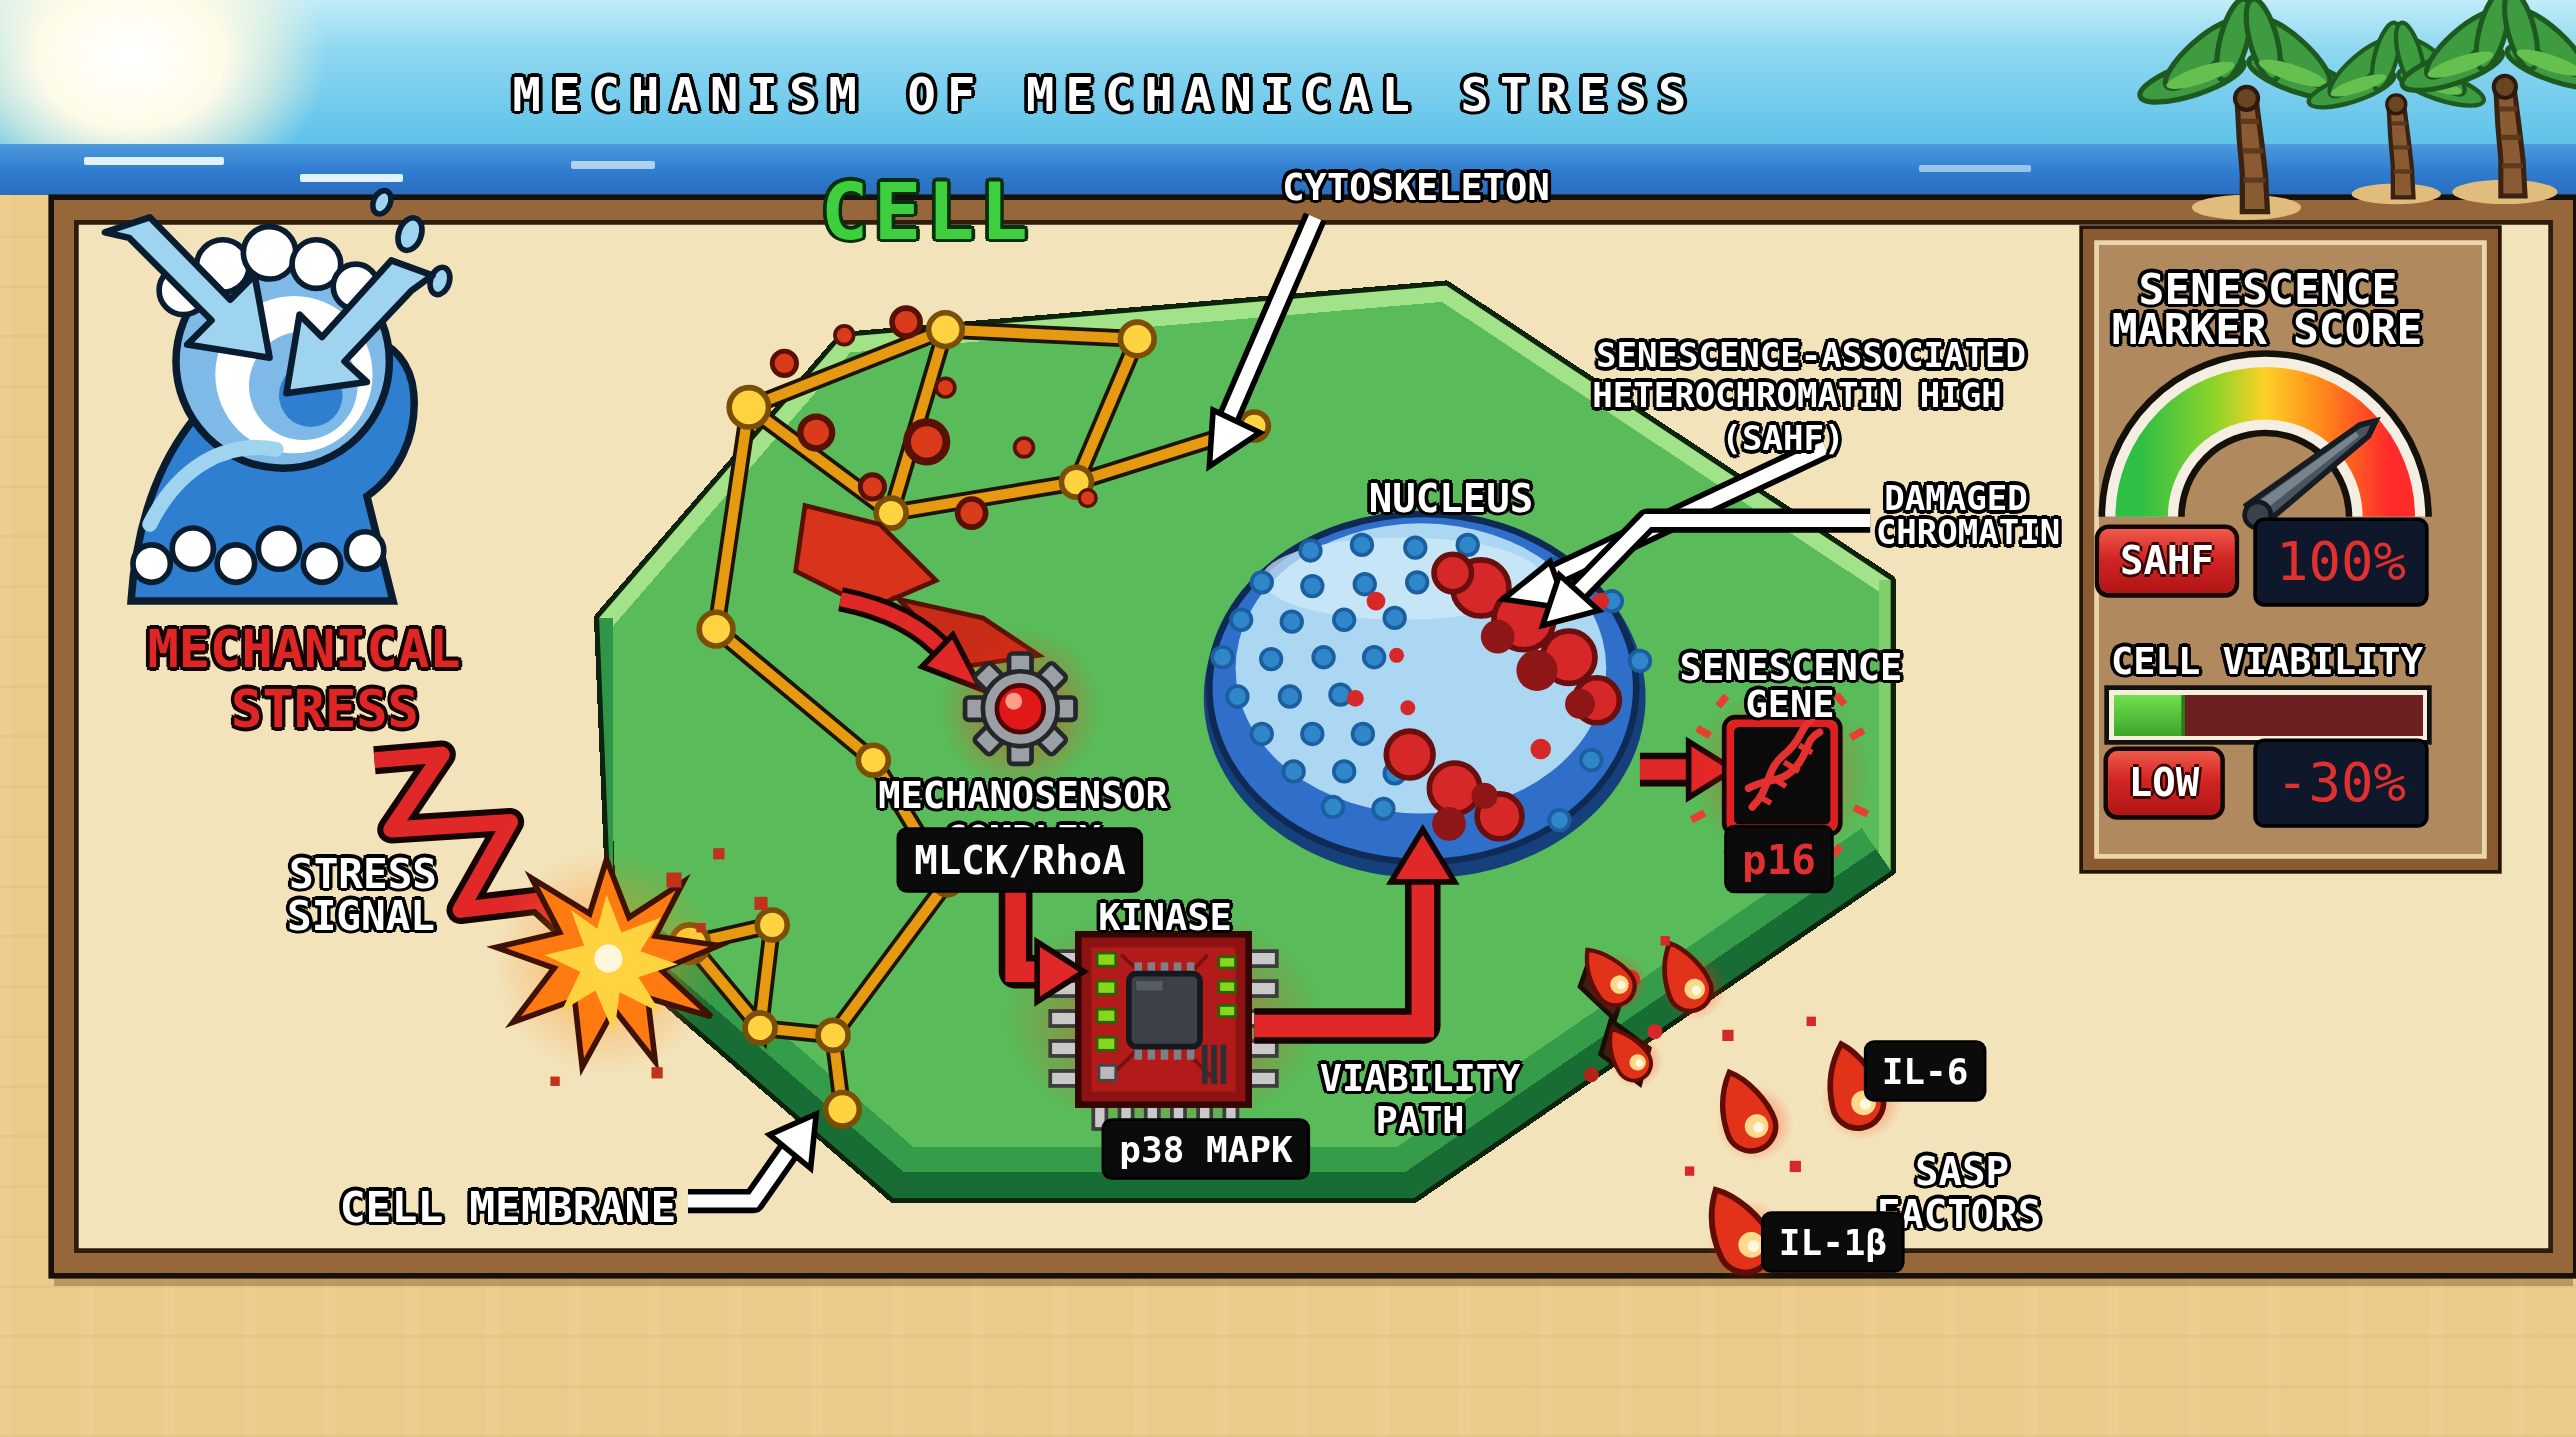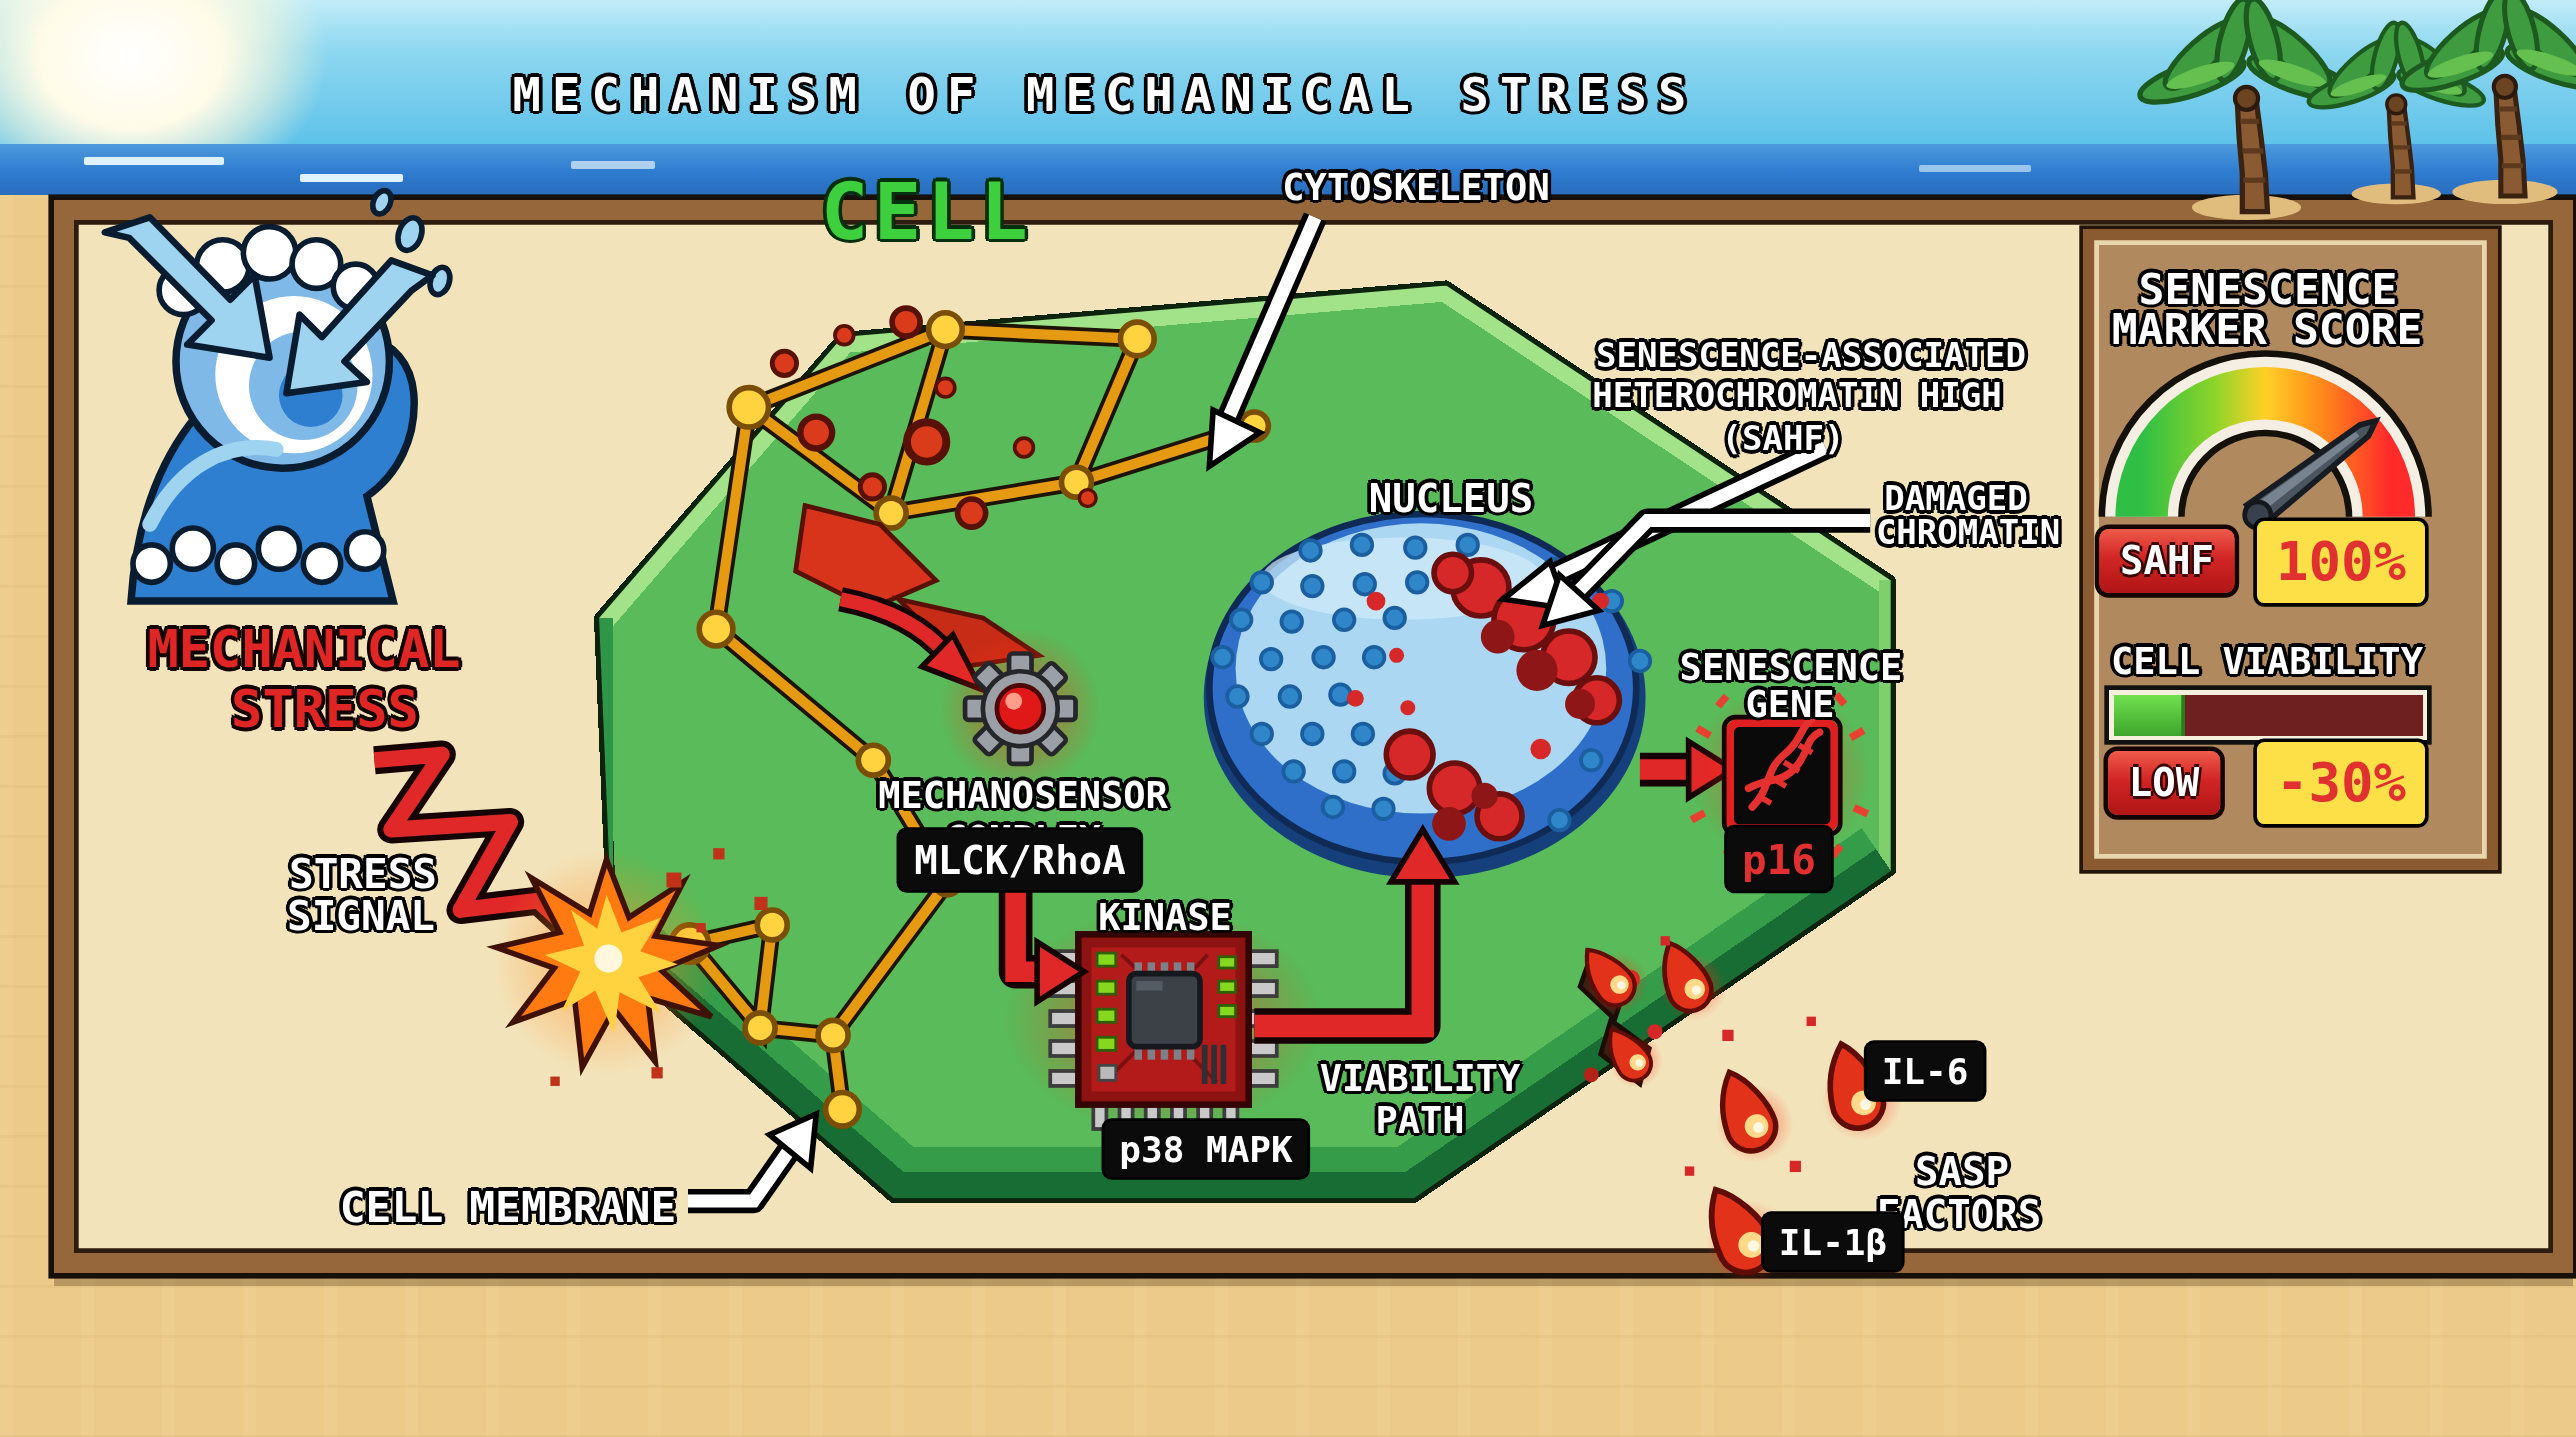--- a/index.html
+++ b/index.html
@@ -39,21 +39,21 @@
   .badge{position:absolute;transform:translate(-50%,-50%);white-space:nowrap;z-index:31;
        background:#0b0b0b;color:#fff;font-weight:700;border-radius:7.5px;padding:7.5px 15px;
        box-shadow:0 0 0 2.8px #000;}
   .badge.redtxt{color:#e03030;}
   .redbadge{position:absolute;transform:translate(-50%,-50%);z-index:31;white-space:nowrap;
        background:linear-gradient(180deg,#ef5a4a 0%,#d22525 45%,#b01515 100%);
        color:#fff;font-weight:700;border-radius:9.4px;padding:9.4px 20.6px;
        box-shadow:0 0 0 4.7px #150404;
        text-shadow:2.8px 0 0 #3a0707,-2.8px 0 0 #3a0707,0 2.8px 0 #3a0707,0 -2.8px 0 #3a0707;}
   .valbox{position:absolute;transform:translate(-50%,-50%);z-index:31;white-space:nowrap;
-       background:#fde047;color:#e03030;font-weight:700;border-radius:7.5px;padding:9.4px 19px;
+       background:#0f172a;color:#e03030;font-weight:400;border-radius:7.5px;padding:9.4px 19px;
        box-shadow:0 0 0 3.7px #000;}
 
   .title{position:absolute;transform:translate(-50%,-50%);white-space:nowrap;z-index:30;
        font-family:"DejaVu Sans","Liberation Sans",sans-serif;font-weight:900;
        color:#e9af54;letter-spacing:3.7px;
        text-shadow:4.7px 0 0 #2a1506,-4.7px 0 0 #2a1506,0 4.7px 0 #2a1506,0 -4.7px 0 #2a1506,
        3.7px 3.7px 0 #2a1506,-3.7px 3.7px 0 #2a1506,3.7px -3.7px 0 #2a1506,-3.7px -3.7px 0 #2a1506,0 8.4px 0 #6b3c14;}
   .subtitle{position:absolute;transform:translate(-50%,-50%);white-space:nowrap;z-index:30;
        font-weight:700;letter-spacing:11.2px;color:#fff;
        text-shadow:3.7px 0 0 #000,-3.7px 0 0 #000,0 3.7px 0 #000,0 -3.7px 0 #000,

